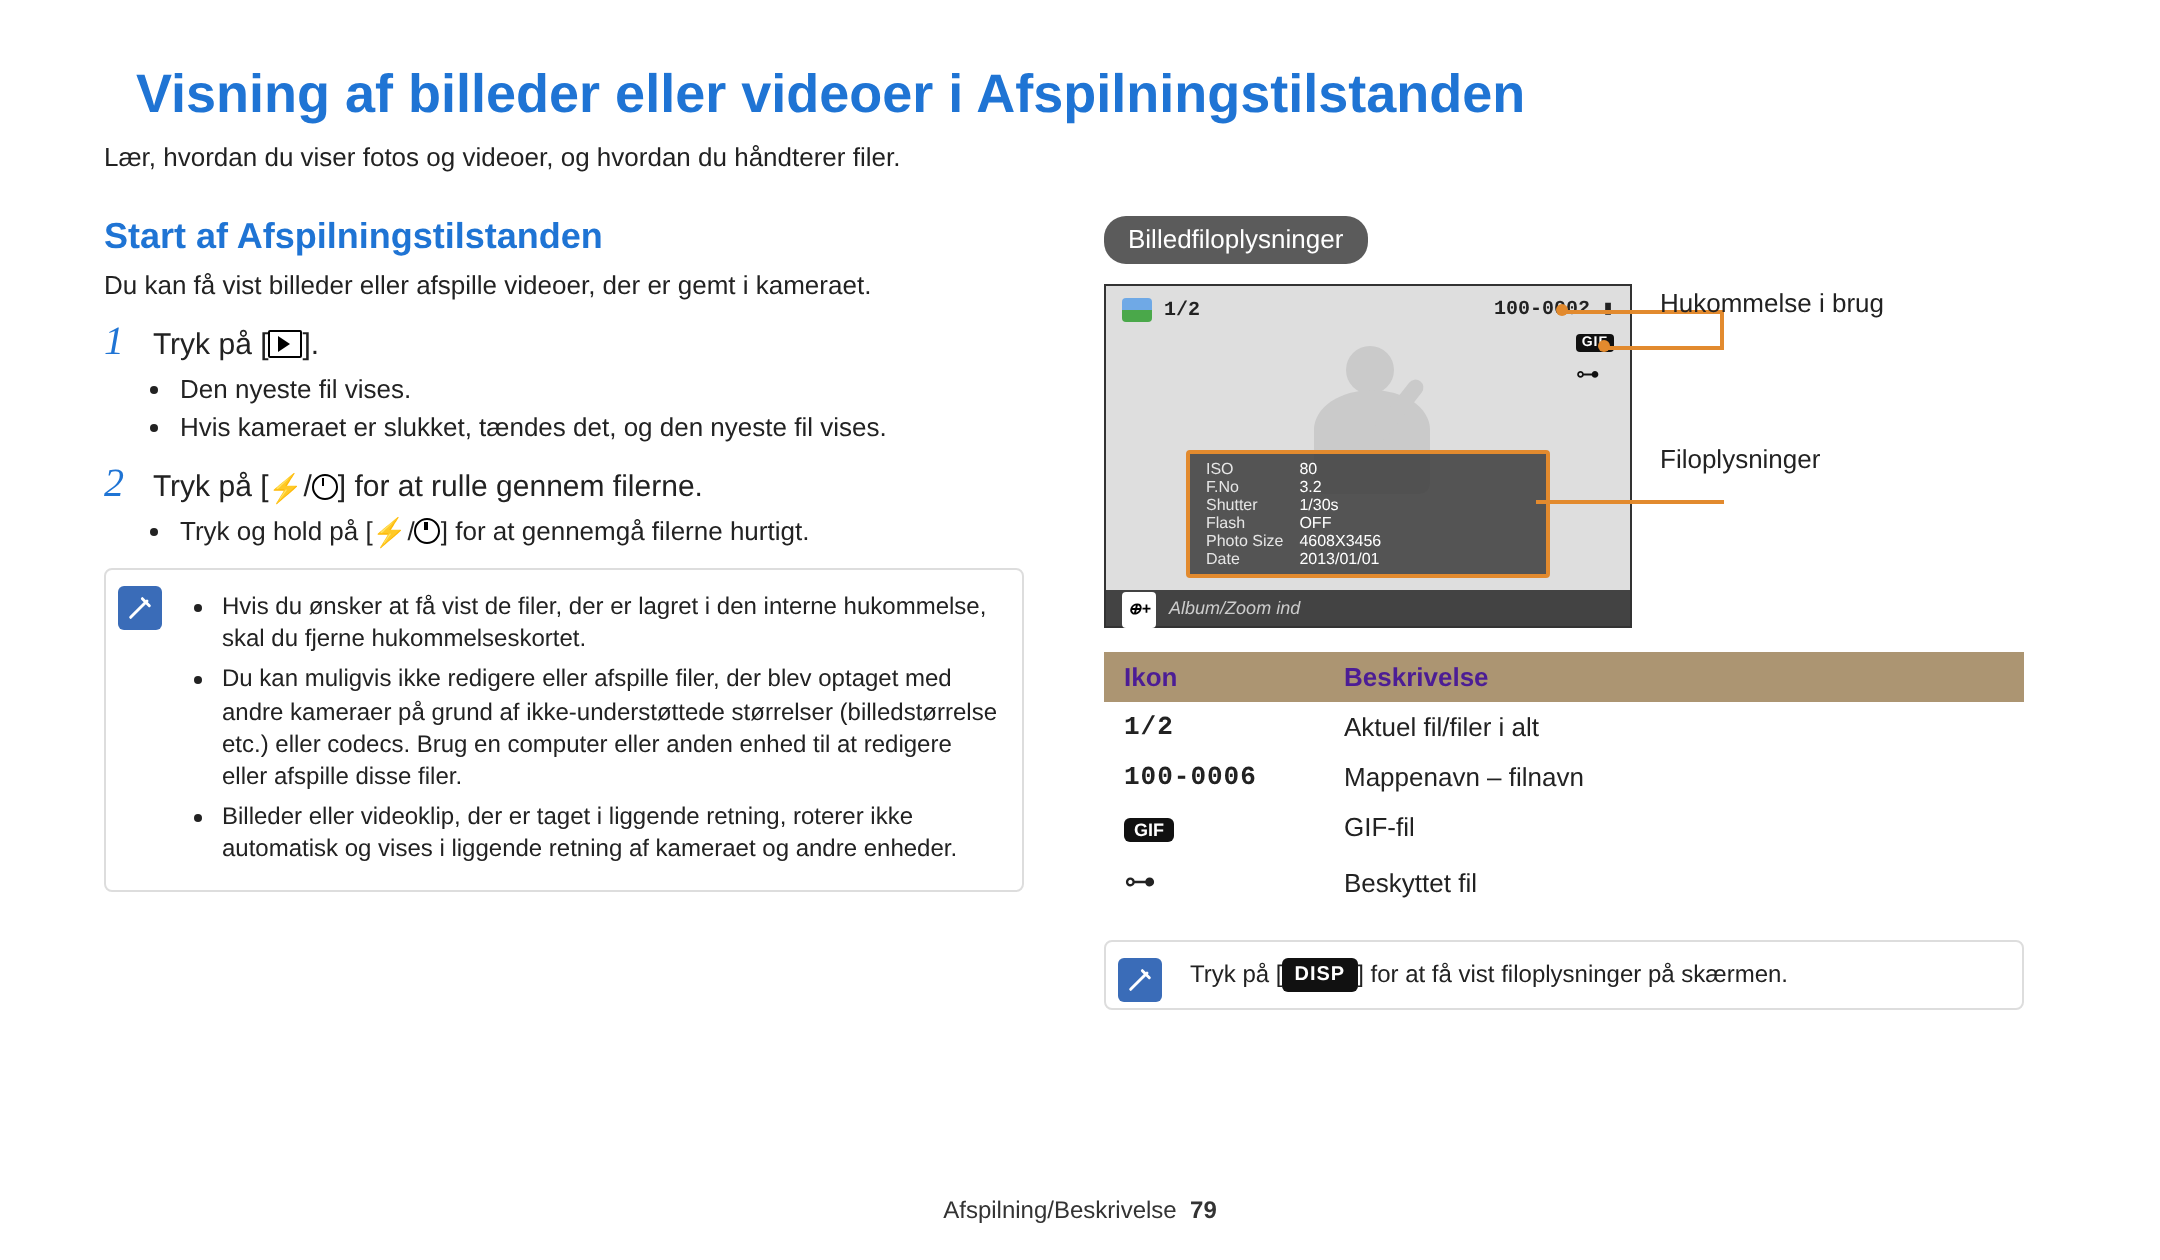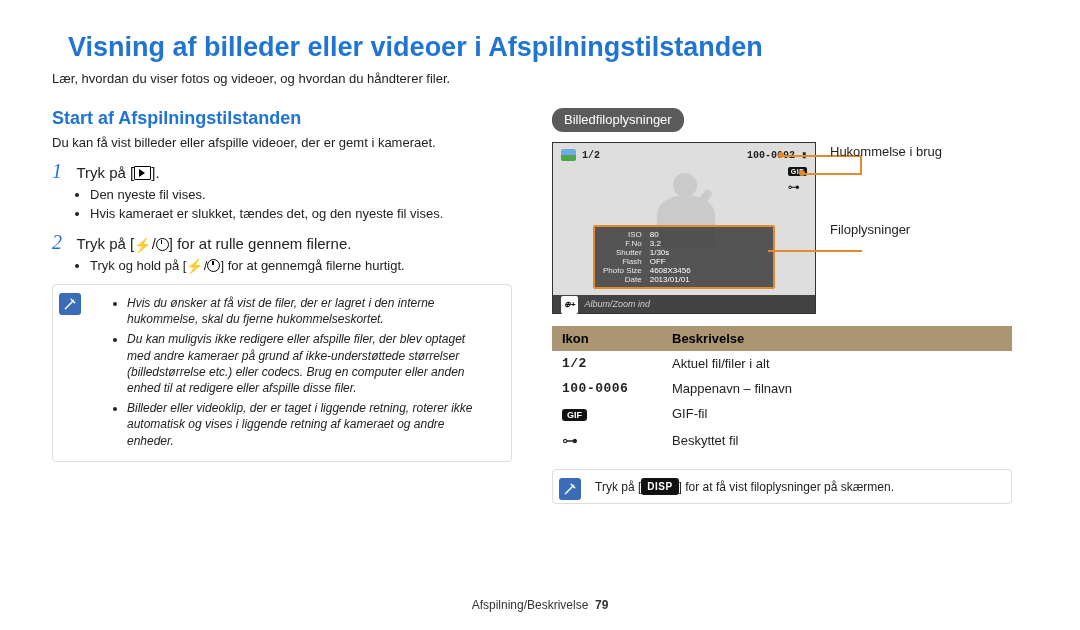--- a/index.html
+++ b/index.html
@@ -61,21 +61,21 @@
   .note-box {
     border:1px solid #ddd; border-radius:4px; padding:8px 10px 8px 42px;
     position:relative; font-size:12px; line-height:1.35;
   }
   .note-box .badge {
     position:absolute; left:6px; top:8px;
     width:22px; height:22px; background:#3a6cb8; border-radius:3px;
     color:#fff; text-align:center; line-height:20px; font-size:15px;
   }
   .note-box .badge svg{ width:14px; height:14px; margin-top:4px;}
-  .note-box ul { list-style: disc; padding-left: 16px; margin:2px 16px;font-style:italic;}
+  .note-box ul { list-style: disc; padding-left: 16px; margin:2px 0;}
   .note-box ul li{ margin-bottom:4px;}
 
   
   .pill {
     display:inline-block; background:#5b5b5b; color:#fff;
     font-size:13px; padding:4px 12px 5px 12px; border-radius:11px;
     margin-bottom:10px;
   }
   .screen-wrap{ position:relative; }
   .screen {
@@ -111,21 +111,21 @@
   .gif-chip{ background:#111; color:#fff; font-weight:bold; font-size:7px; border-radius:2px;
     padding:1px 3px; letter-spacing:0.5px;}
   .key-chip{ color:#111; font-size:12px;}
   .screen .detail-box{
     position:absolute; left:40px; top:82px; width:170px;
     background:rgba(60,60,60,0.85); border:2px solid #e28a2e; border-radius:2px;
     color:#fff; font-size:8px; padding:3px 4px;
   }
   .screen .detail-box table{ border-collapse:collapse;}
   .screen .detail-box td{ padding:0 4px; white-space:nowrap;}
-  .screen .detail-box td.k{ text-align:right; color:#e6e6e6;}
+  .screen .detail-box td.k{ color:#e6e6e6;}
   .screen .bottombar{
     position:absolute; left:0; right:0; bottom:0; height:18px;
     background:rgba(40,40,40,0.85); color:#ccc; font-size:9px;
     padding-left:8px; line-height:18px;font-style:italic;
   }
   .screen .bottombar .mag{
     display:inline-block; background:#fff; color:#000; font-weight:bold;
     font-size:8px; padding:0 3px; border-radius:2px; margin-right:4px;
   }
   .callouts{
@@ -139,21 +139,21 @@
   .d1a { left:226px; top:10px; }
   .l1b { left:250px; top:31px; width:60px; height:1.5px;}
   .l1bv{ position:absolute; left:308px; top:13px; height:18px; width:1.5px; background:#e28a2e;}
   .d1b { left:247px; top:28px; }
   .l2  { left:216px; top:108px; width:94px; }
 
   table.legend{
     width:100%; border-collapse:collapse; font-size:13px; margin-top:12px;
   }
   table.legend th{
-    background:#ac9572; color:#000000; text-align:left; font-weight:bold;
+    background:#ac9572; color:#4c1d95; text-align:left; font-weight:bold;
     padding:5px 10px;
   }
   table.legend th:first-child{ width:90px;}
   table.legend td{
     padding:5px 10px; vertical-align:middle;
   }
   .mono { font-family:"Courier New", monospace; font-weight:bold; letter-spacing:0.5px;}
   .gif-chip-lg{ display:inline-block; background:#111; color:#fff; font-weight:bold;
     font-size:9px; border-radius:3px; padding:1px 5px;}
   .key-ch { font-size:16px;}

